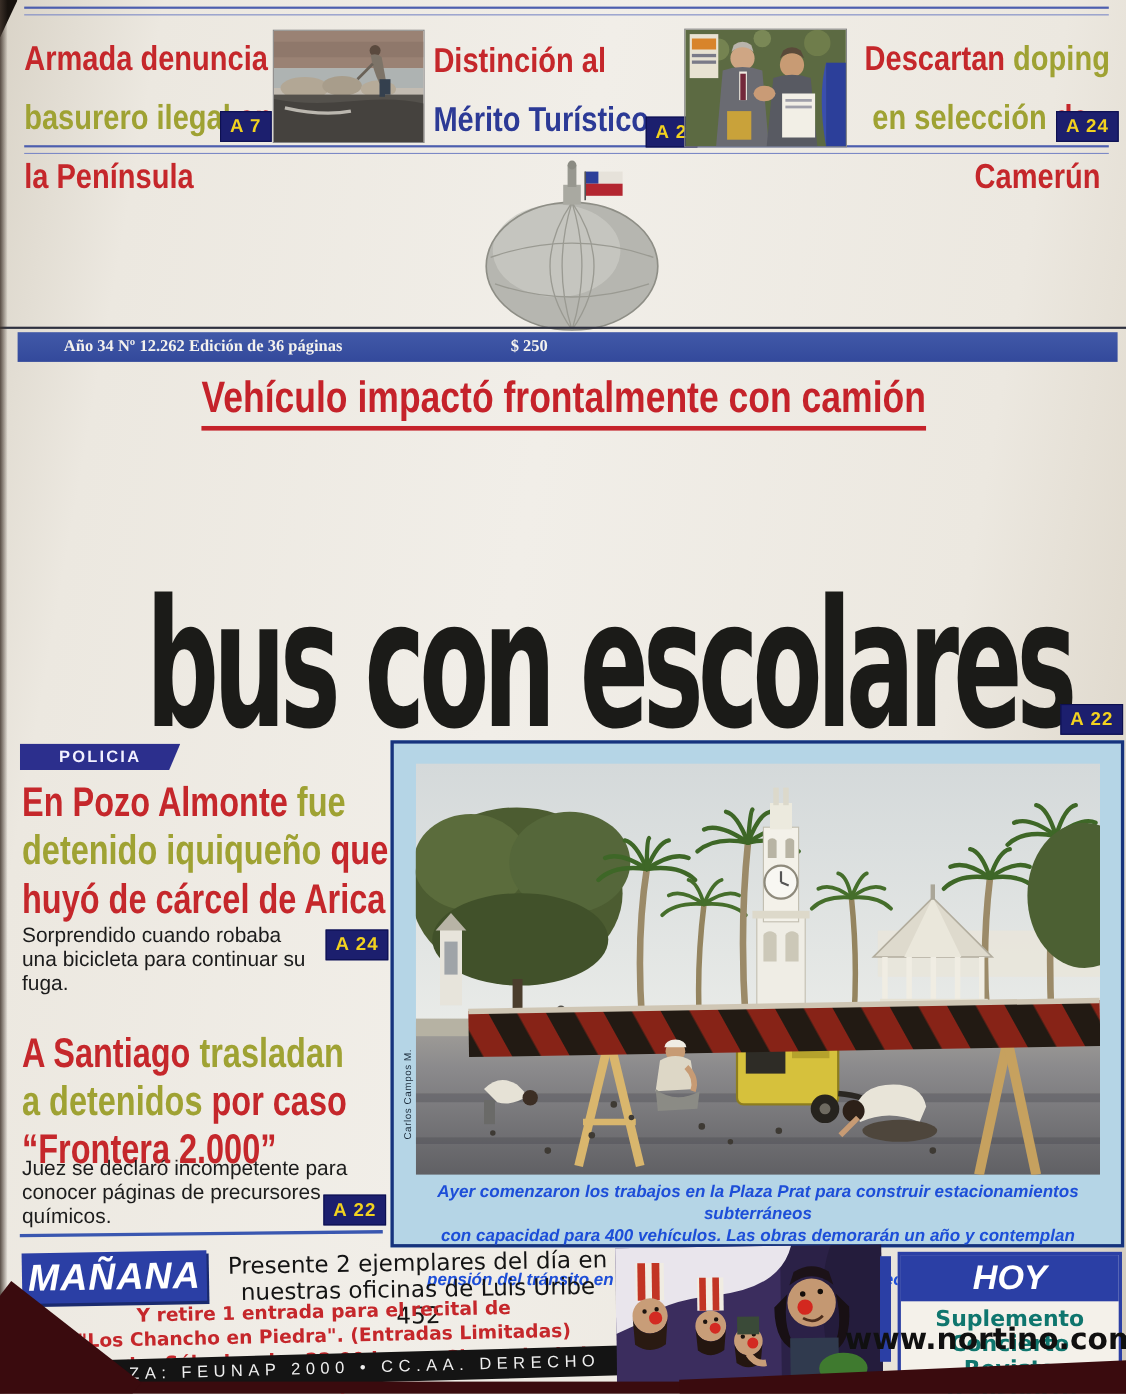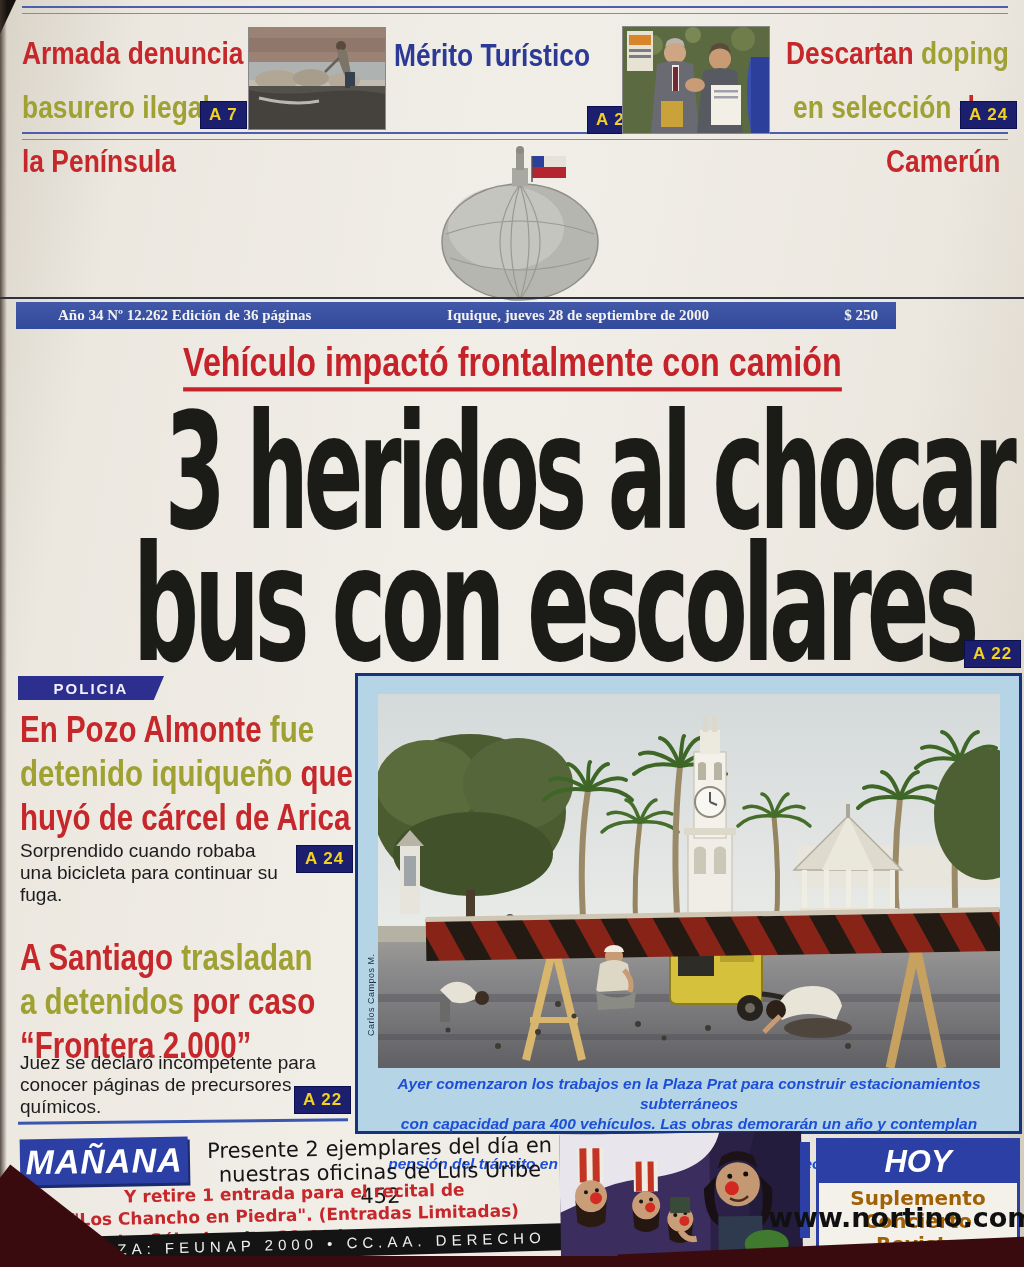--- a/index.html
+++ b/index.html
@@ -46,21 +46,21 @@
   
   .manana{background:#2b3fa5;color:#fff;display:flex;align-items:center;justify-content:center;
     font-weight:bold;font-style:italic;font-size:34px;letter-spacing:1px;box-shadow:2px 3px 0 #1a2a6e;}
   .presente{font-family:"DejaVu Sans",sans-serif;font-size:21px;color:#141414;line-height:24px;text-align:center;}
   .redline{font-family:"DejaVu Sans",sans-serif;font-weight:bold;font-size:17px;color:#c5272b;line-height:22px;text-align:center;}
   .organiza{background:#141414;color:#efefef;font-size:15px;letter-spacing:5px;
     display:flex;align-items:center;justify-content:center;}
   .hoybox{border:3px solid #2b3fa5;background:#f4f1ea;}
   .hoybar{background:#2b3fa5;color:#fff;font-weight:bold;font-style:italic;font-size:31px;
     display:flex;align-items:center;justify-content:center;}
-  .hoyline{font-family:"DejaVu Sans",sans-serif;font-weight:bold;font-size:20px;color:#a16207;text-align:center;line-height:23px;}
+  .hoyline{font-family:"DejaVu Sans",sans-serif;font-weight:bold;font-size:20px;color:#0f766e;text-align:center;line-height:23px;}
   .watermark{font-family:"DejaVu Sans",sans-serif;font-weight:bold;font-size:27px;color:#101010;}
 
   
   .corner-tl{top:0;left:0;width:16px;height:34px;background:#17120e;clip-path:polygon(0 0,100% 0,0 100%);}
   .edge-left{top:0;left:0;width:7px;height:100%;background:linear-gradient(90deg,rgba(64,52,44,.85),rgba(64,52,44,0));}
   .maroon{background:#3a0b0e;}
 </style>
 </head>
 <body>
 
@@ -90,20 +90,21 @@
     <g>
       <circle cx="92" cy="18" r="5" fill="#5a4a3e"></circle>
       <path d="M88,22 q6,-2 10,2 l4,22 l-6,2 q-6,-12 -8,-26" fill="#7d7468"></path>
       <rect x="96" y="44" width="5" height="16" fill="#34404e"></rect>
       <rect x="101" y="44" width="5" height="14" fill="#34404e"></rect>
       <path d="M90,30 l-14,14" stroke="#6a6258" stroke-width="2.5"></path>
     </g>
   </svg>
 
   <div class="abs" style="left:394px;top:18px;width:230px;">
+    <div class="teaser-line"><span class="cond" style="transform:scale(.88,1.05);"><span style="color: rgb(197, 39, 43);">Distinción al</span></span></div>
     <div class="teaser-line"><span class="cond" style="transform:scale(.88,1.05);"><span style="color: rgb(44, 58, 150);">Mérito Turístico</span></span></div>
   </div>
   <div class="abs badge" style="left:587px;top:106px;">A 2</div>
 
   <svg class="abs tphoto" style="left:622px;top:26px;" width="146" height="106" viewBox="0 0 146 106">
     <rect width="146" height="106" fill="#5c6a42"></rect>
     <circle cx="30" cy="18" r="10" fill="#7c8a55" opacity=".8"></circle>
     <circle cx="120" cy="12" r="12" fill="#74824e" opacity=".8"></circle>
     <circle cx="70" cy="8" r="8" fill="#87955f" opacity=".7"></circle>
     <rect x="4" y="4" width="26" height="40" fill="#e8e2d2"></rect>
@@ -150,35 +151,31 @@
     <g>
       <rect x="104" y="14" width="34" height="11" fill="#e6e2da"></rect>
       <rect x="104" y="14" width="12" height="11" fill="#2c3f9a"></rect>
       <rect x="104" y="25" width="34" height="11" fill="#b32630"></rect>
       <path d="M104,14 l0,26" stroke="#555" stroke-width="1.5"></path>
     </g>
   </svg>
 
 
   <div class="abs thin-dark" style="left:0;top:297px;width:1024px;"></div>
-  <div class="abs datebar" style="left:16px;top:302px;width:880px;height:27px;">
+  <div class="abs datebar" style="left:16px;top:302px;width:1000px;height:27px;">
     <div style="padding-left:42px;width:330px;">Año 34  Nº 12.262  Edición de 36 páginas</div>
-    <div style="flex:1;text-align:center;">Iquique, jueves 28 de septiembre de 2000</div>
     <div style="width:110px;text-align:right;padding-right:18px;">$ 250</div>
   </div>
 
   <div class="abs" style="left:0;top:340px;width:1024px;text-align:center;">
     <span class="cond-c kicker" style="transform:scale(.85,1.05);">
       <span class="kicker-inner">Vehículo impactó frontalmente con camión</span>
     </span>
   </div>
 
-  <div class="abs" style="left:0;top:392px;width:1024px;text-align:center;">
-    <span class="cond-c headline" style="transform:scale(.72,1.32);">3 heridos al chocar</span>
-  </div>
   <div class="abs" style="left:0;top:524px;width:1024px;text-align:center;">
     <span class="cond-c headline" style="transform:scale(.76,1.32);">bus con escolares</span>
   </div>
   <div class="abs badge" style="left:964px;top:640px;">A 22</div>
 
   <div class="abs policia" style="left:18px;top:676px;width:146px;height:24px;text-align:right;">POLICIA</div>
 
   <div class="abs deck" style="left:20px;top:840px;width:268px;">Sorprendido cuando robaba una bicicleta para continuar su fuga.</div>
   <div class="abs" style="left:20px;top:706px;width:340px;">
     <div class="lc-line"><span class="cond" style="transform:scale(.82,1.05);"><span style="color: rgb(197, 39, 43);">En Pozo Almonte </span><span style="color: rgb(159, 162, 51);">fue</span></span></div>

